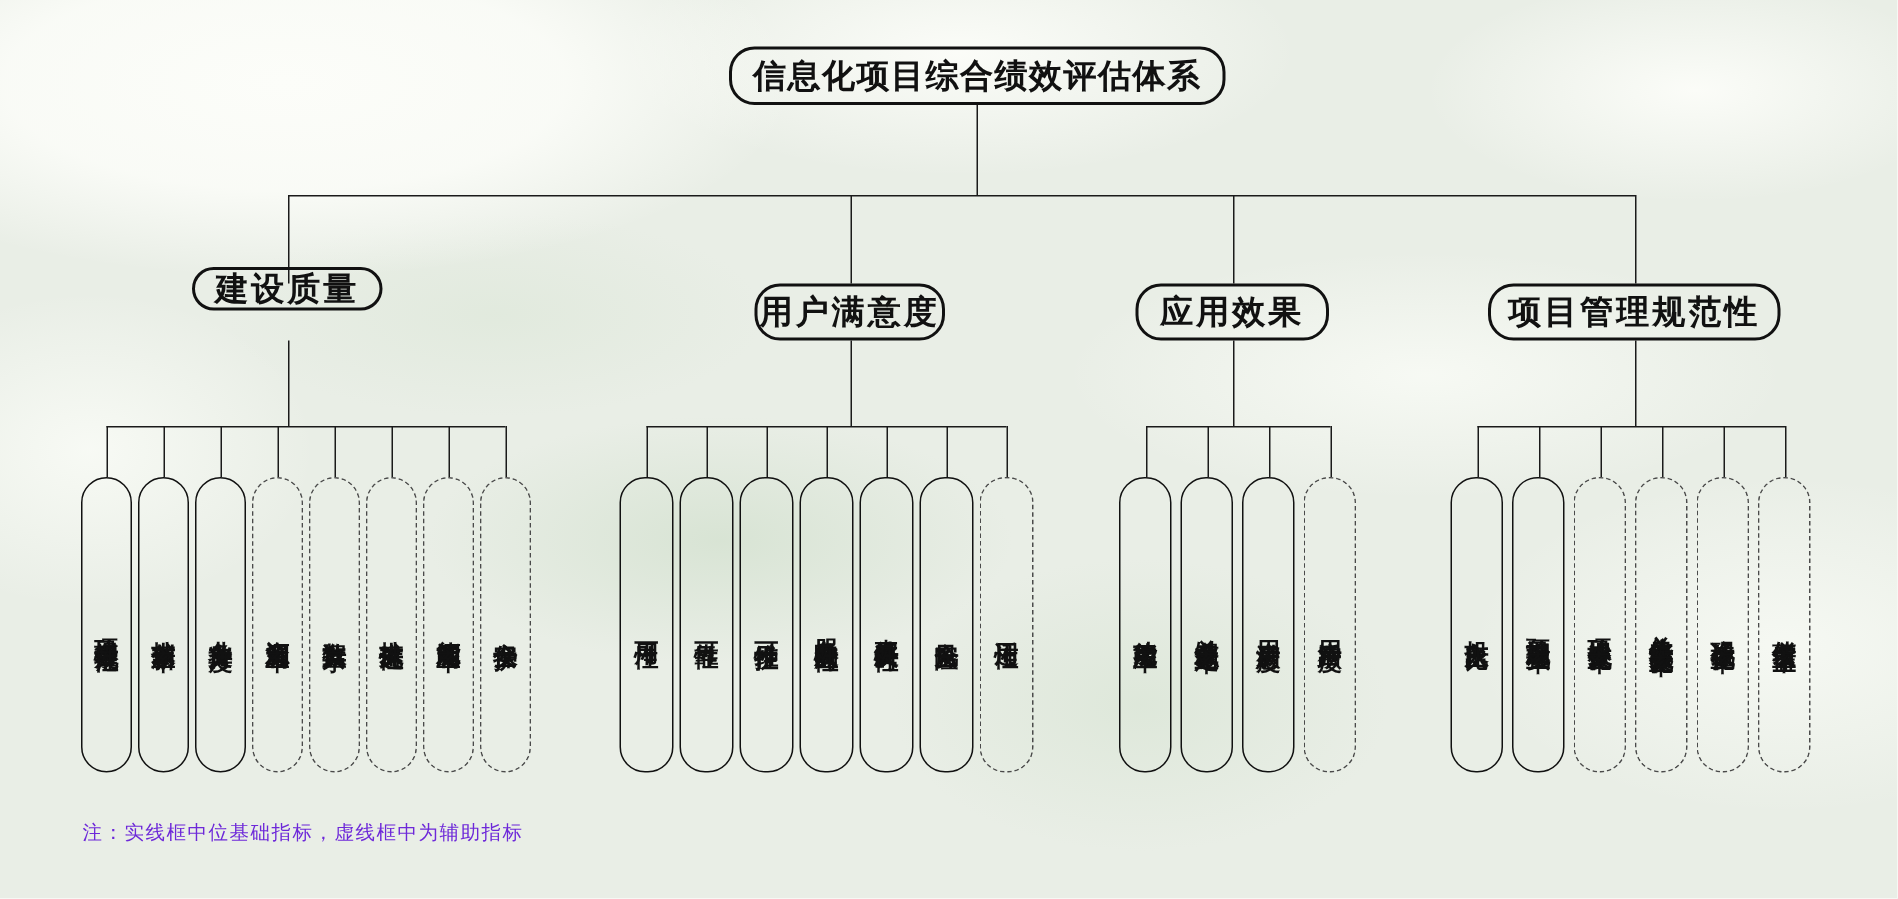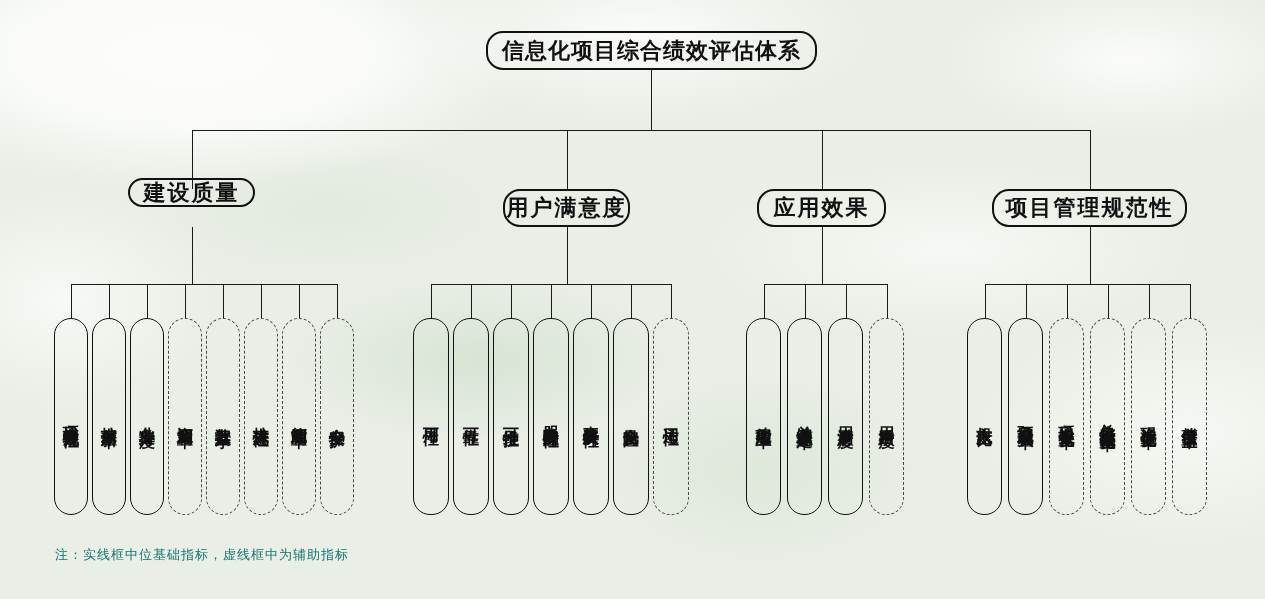--- a/index.html
+++ b/index.html
@@ -27,21 +27,21 @@
   .title-box  { border:2px solid #111; font-size:22px; font-weight:bold; letter-spacing:1px; }
   .header-box { border:2px solid #111; font-size:22px; font-weight:bold; letter-spacing:2px; white-space:nowrap; }
   .leaf-box   { border:1px solid #111; }
   .leaf-box.dashed { border:1px dashed #4a4a4a; }
   .leaf-box span {
     writing-mode:vertical-rl; text-orientation:upright;
     font-size:16px; font-weight:bold; line-height:1; letter-spacing:1px;
   }
   .note {
     position:absolute; left:55px; top:546px;
-    font-size:13px; color:#0f766e; letter-spacing:1px;
+    font-size:13px; color:#6d28d9; letter-spacing:1px;
   }
 </style>
 </head>
 <body>
 
 <div id="canvas">
   <div class="map-bg"></div>
 
   <div class="box title-box" style="left:486px; top:31px; width:331px; height:39px;">
     <span>信息化项目综合绩效评估体系</span>

